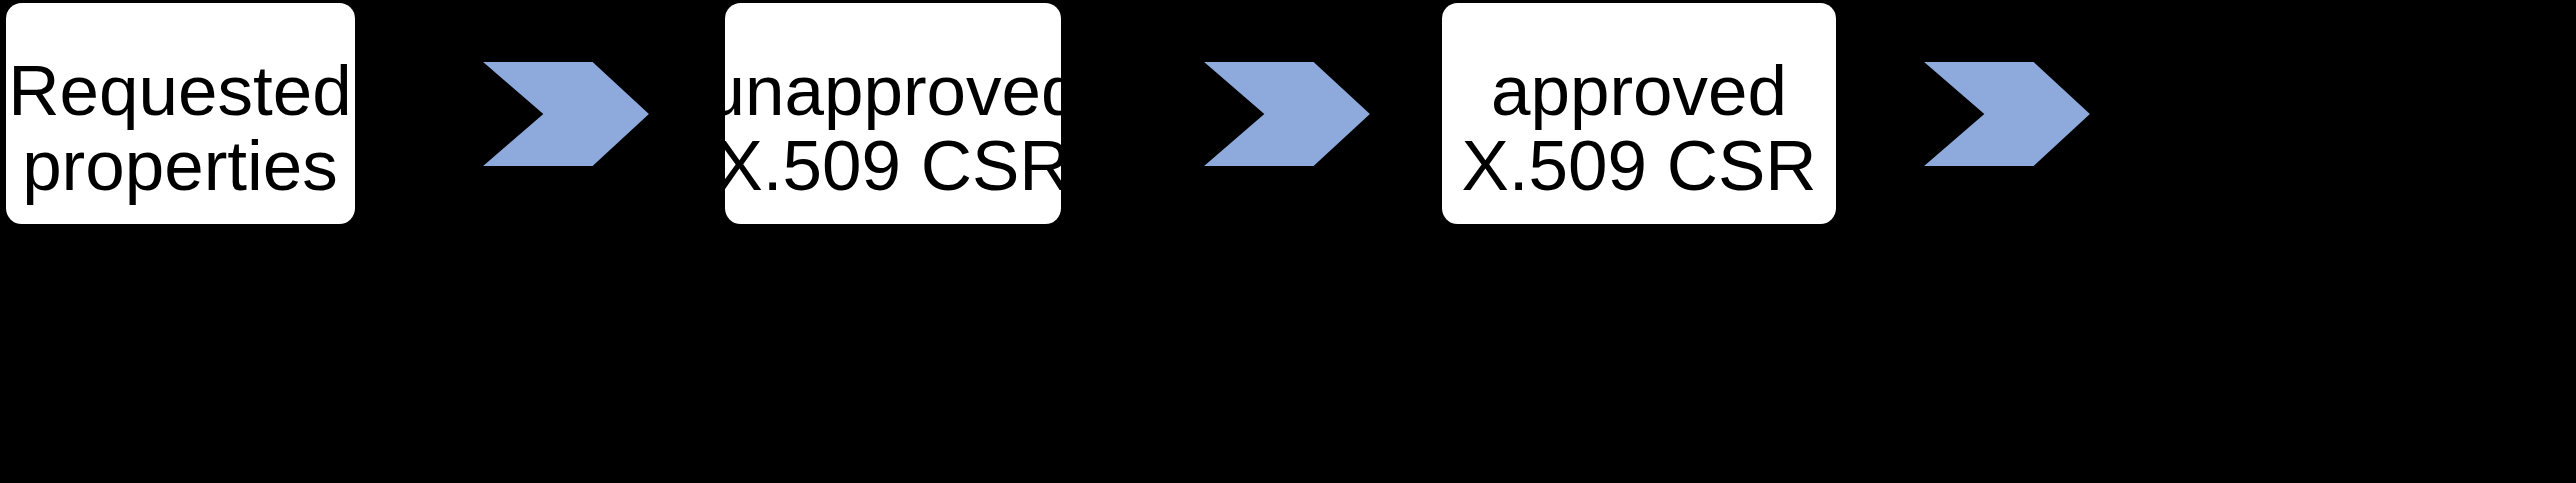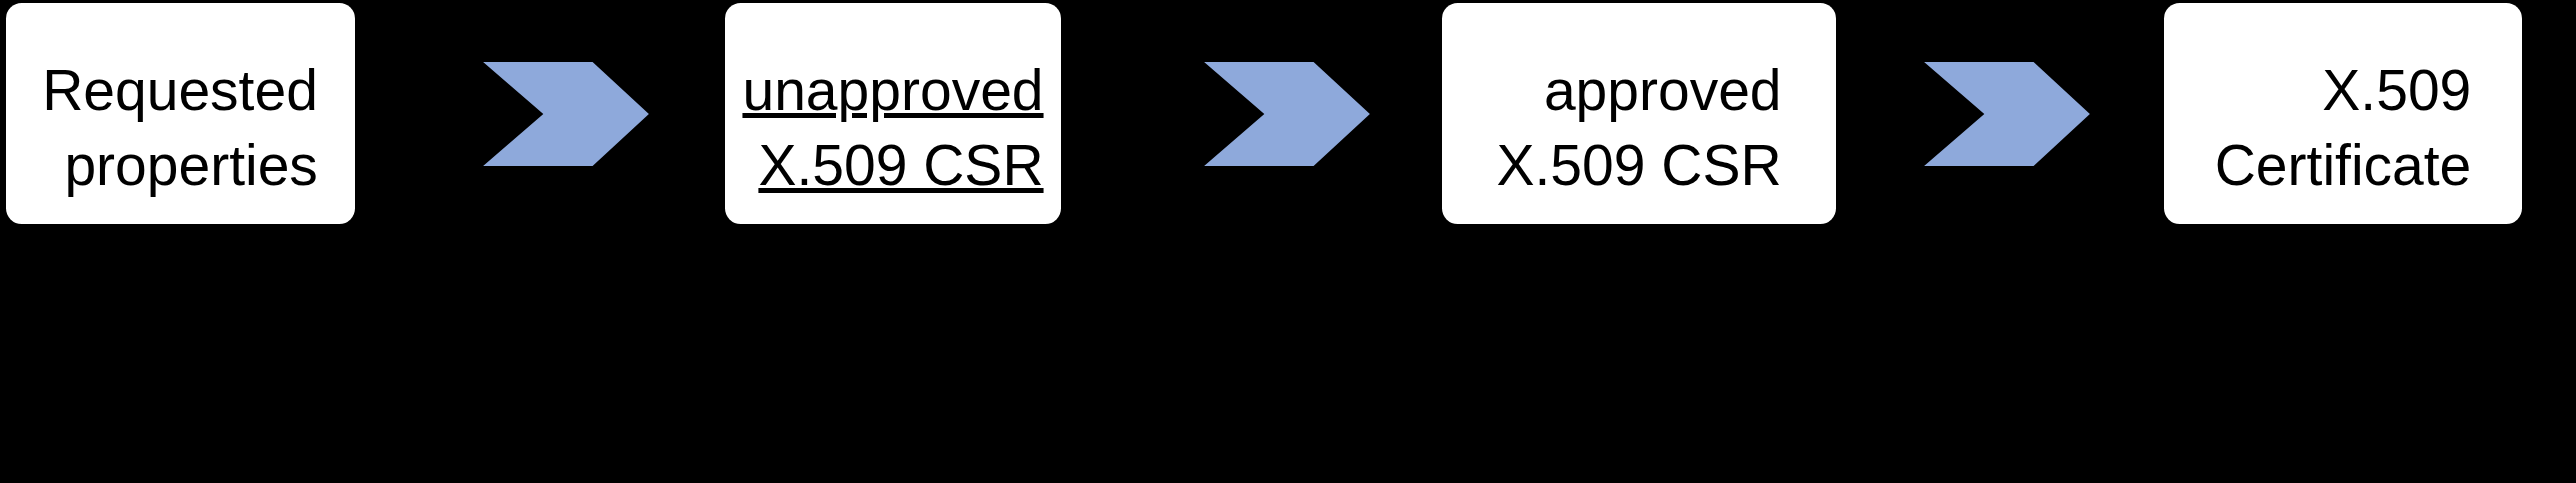--- a/index.html
+++ b/index.html
@@ -20,28 +20,28 @@
     top: 3.1px;
     height: 221px;
     background: #ffffff;
     border-radius: 15.7px;
     display: flex;
     align-items: center;
     justify-content: center;
   }
   .node-label {
     color: #000000;
-    font-size: 57px;
+    font-size: 71px;
     line-height: 75px;
-    text-align: right;
+    text-align: center;
     white-space: pre-line;
     margin-top: 28px;
   }
   .node-1 { left: 5.5px;    width: 349px; }
-  .node-2 { left: 725px;  width: 336px; text-decoration: underline; }
+  .node-2 { left: 725px;  width: 336px; }
   .node-3 { left: 1442px; width: 394px; }
   .node-4 { left: 2164px; width: 358px; }
   .arrow {
     position: absolute;
     top: 62px;
     width: 166px;
     height: 104px;
     display: block;
   }
   .arrow-1 { left: 483px; }
@@ -73,19 +73,15 @@
 
   <div class="node node-3">
     <span class="node-label">approved
 X.509 CSR</span>
   </div>
 
   <svg class="arrow arrow-3" viewBox="0 0 212 133" xmlns="http://www.w3.org/2000/svg" aria-hidden="true">
     <polygon points="0,0 140,0 212,66.5 140,133 0,133 77,66.5" fill="#8EA9DB"></polygon>
   </svg>
 
-  <div class="node node-4">
-    <span class="node-label">X.509
-Certificate</span>
-  </div>
 
 </div>
 
 
 </body></html>

